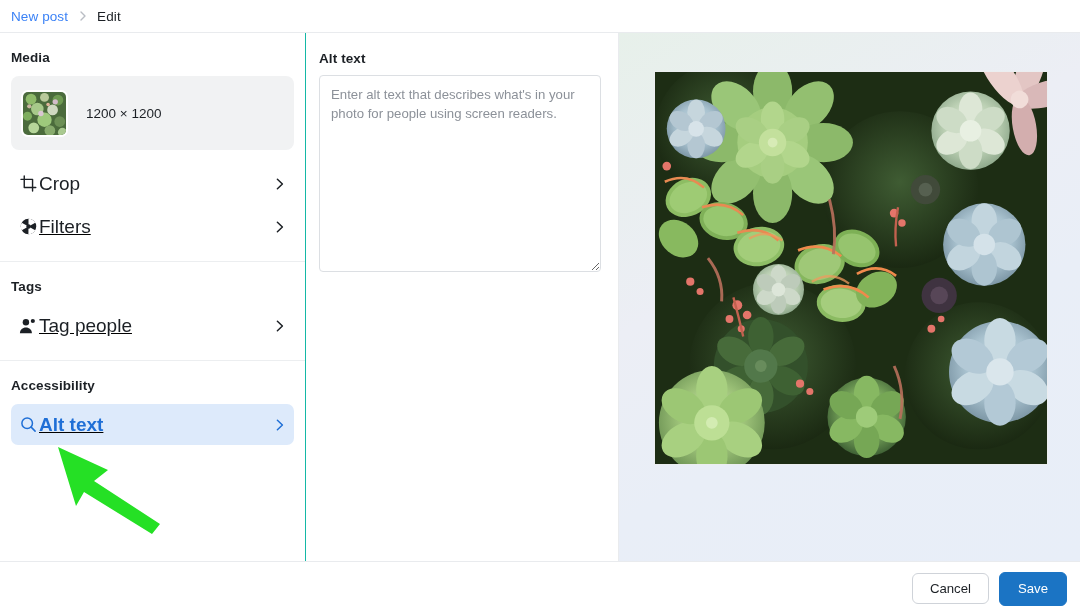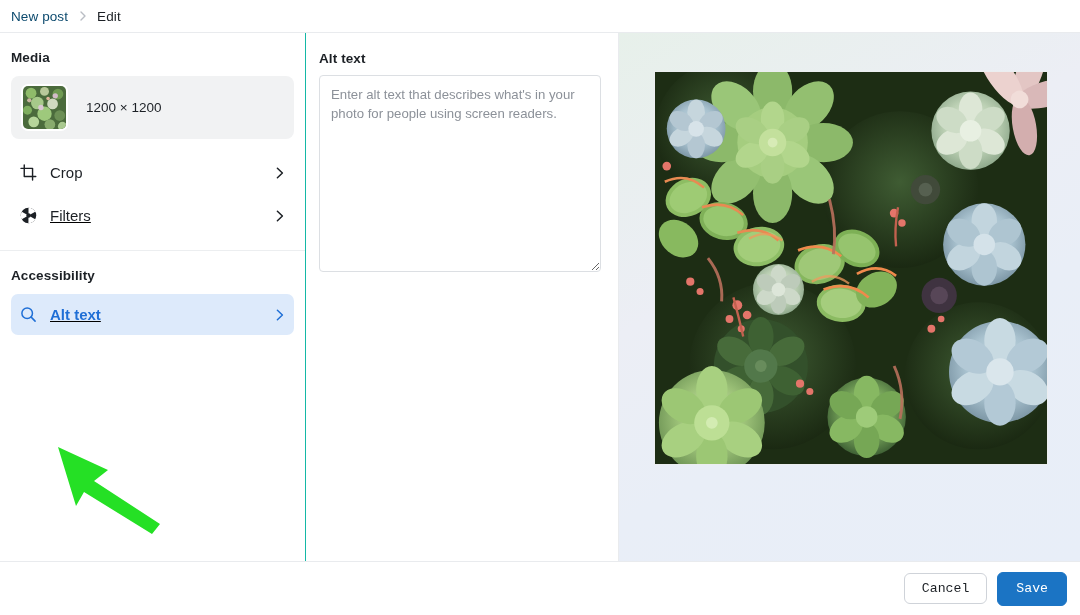--- a/index.html
+++ b/index.html
@@ -20,21 +20,21 @@
   .breadcrumb {
     height: 33px;
     flex: 0 0 33px;
     display: flex; align-items: center;
     padding-left: 11px;
     background: #ffffff;
     border-bottom: 1px solid #e9ebee;
   }
   .crumb-link {
     font-size: 13.5px;
-    color: #0c4a6e;
+    color: #3b82f6;
     letter-spacing: .1px;
     cursor: pointer;
   }
   .crumb-sep {
     margin: 0 9px 0 10px;
     color: #b9bdc4;
     font-size: 12px;
     display: inline-flex; align-items: center;
   }
   .crumb-current {
@@ -58,21 +58,21 @@
   .section { padding: 0 11px; }
   .section + .section { border-top: 1px solid #eceef0; }
   .section-title {
     font-size: 13.5px; font-weight: bold; color: #1c2025;
     padding: 17px 0 11px 0;
     letter-spacing: .1px;
   }
   .media-card {
     background: #f1f2f3;
     border-radius: 8px;
-    height: 63px;
+    height: 74px;
     display: flex; align-items: center;
     padding: 0 10px;
     margin-bottom: 13px;
     cursor: pointer;
   }
   .thumb {
     width: 47px; height: 47px;
     border-radius: 7px;
     border: 2px solid #ffffff;
     overflow: hidden;
@@ -91,22 +91,21 @@
     border-radius: 7px;
     padding: 0 9px 0 6px;
     margin-bottom: 2px;
   }
   .row .ico {
     width: 22px; flex: 0 0 22px;
     display: flex; align-items: center; justify-content: center;
     color: #1c2025;
   }
   .row .label {
-    margin-left: 11px;
-    font-size: 15px; color: #1c2025;
+    font-size: 19px; color: #1c2025;
     flex: 1 1 auto;
   }
   .row .chev { color: #1c2025; display: flex; align-items: center; }
   .row:last-child { margin-bottom: 14px; text-decoration: underline; }
 
   .row.active { background: #ddeafb; }
   .row.active .ico,
   .row.active .chev { color: #1f6fd6; }
   .row.active .label { color: #1f6fd6; font-weight: bold; }
 
@@ -160,21 +159,21 @@
     display: flex; align-items: center; justify-content: flex-end;
     padding-right: 13px;
     gap: 10px;
   }
   .btn {
     height: 31px;
     border-radius: 6px;
     font-size: 13.2px;
     display: inline-flex; align-items: center; justify-content: center;
     cursor: pointer;
-    font-family: Liberation Mono, monospace;
+    font-family: Liberation Sans, sans-serif;
   }
   .btn-cancel {
     background: #ffffff; color: #1c2025;
     border: 1px solid #cfd3d9;
     padding: 0 17px;
   }
   .btn-save {
     background: #1b74c4; color: #ffffff;
     border: 1px solid #1b74c4;
     padding: 16px 18px;
@@ -261,20 +260,39 @@
           </span>
           <span class="label">Filters</span>
           <span class="chev">
             <svg width="11" height="14" viewBox="0 0 11 14" fill="none">
               <path d="M3.4 2.2l5 4.8-5 4.8" stroke="#1c2025" stroke-width="1.5" stroke-linecap="round" stroke-linejoin="round"></path>
             </svg>
           </span>
         </div>
       </div>
 
+      <div class="section">
+        <div class="section-title">Tags</div>
+        <div class="row">
+          <span class="ico">
+            <svg width="18" height="18" viewBox="0 0 19 19">
+              <circle cx="7.3" cy="5.6" r="3.4" fill="#1c2025"></circle>
+              <path d="M1 17.2c0-3.6 2.8-6 6.3-6s6.3 2.4 6.3 6z" fill="#1c2025"></path>
+              <circle cx="14.6" cy="4.2" r="2.2" fill="#1c2025"></circle>
+              <rect x="13.8" y="1.1" width="1.5" height="6.2" rx=".7" fill="#ffffff" opacity="0"></rect>
+            </svg>
+          </span>
+          <span class="label">Tag people</span>
+          <span class="chev">
+            <svg width="11" height="14" viewBox="0 0 11 14" fill="none">
+              <path d="M3.4 2.2l5 4.8-5 4.8" stroke="#1c2025" stroke-width="1.5" stroke-linecap="round" stroke-linejoin="round"></path>
+            </svg>
+          </span>
+        </div>
+      </div>
 
       <div class="section">
         <div class="section-title">Accessibility</div>
         <div class="row active">
           <span class="ico">
             <svg width="17" height="17" viewBox="0 0 18 18" fill="none">
               <circle cx="7.6" cy="7.6" r="5.6" stroke="#1f6fd6" stroke-width="1.6"></circle>
               <path d="M11.8 11.8l4.2 4.2" stroke="#1f6fd6" stroke-width="1.6" stroke-linecap="round"></path>
             </svg>
           </span>

